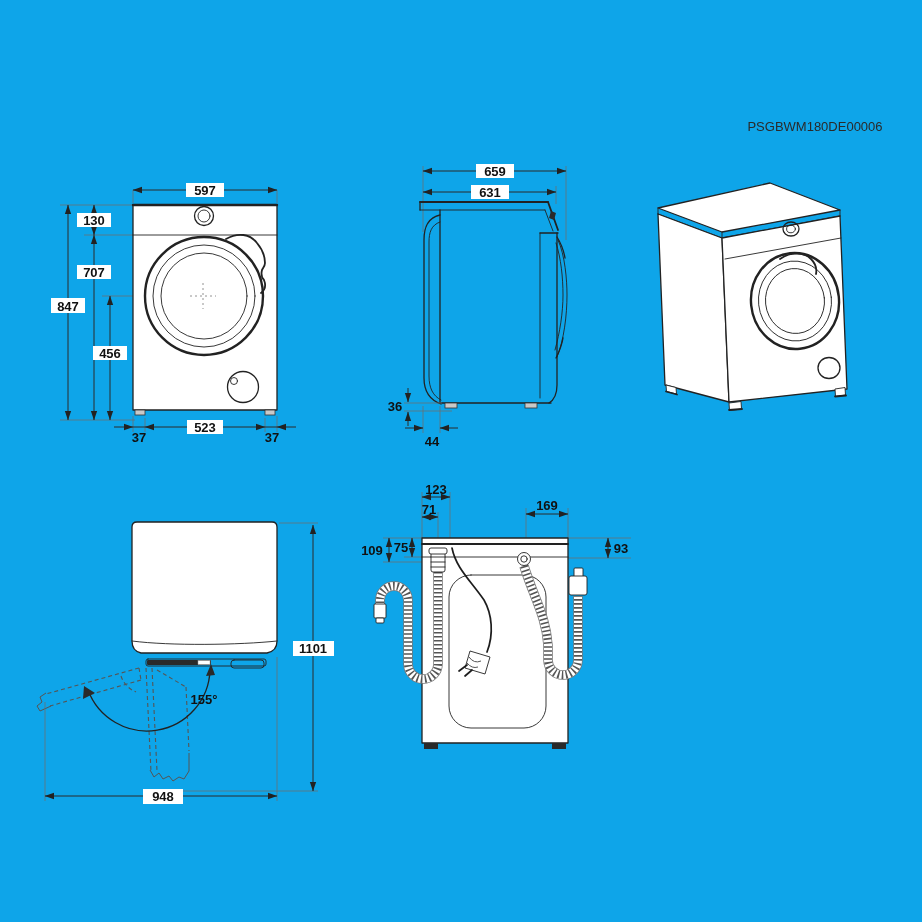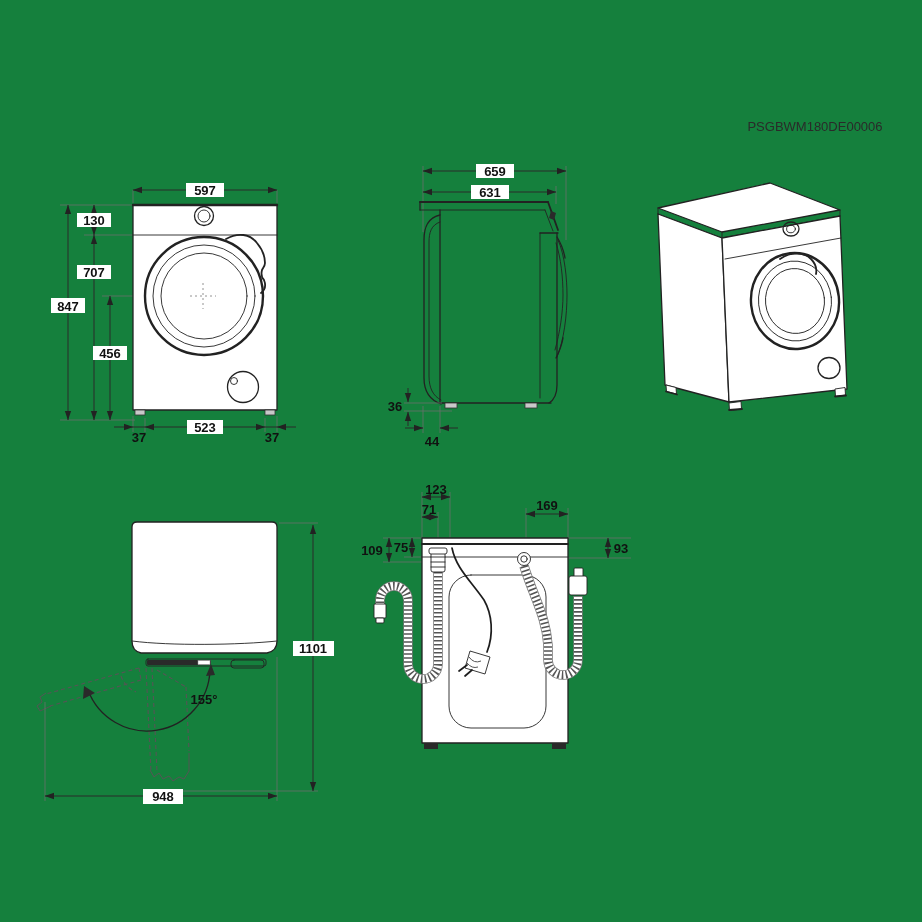--- a/index.html
+++ b/index.html
@@ -1,16 +1,16 @@
 <!DOCTYPE html>
 <html><head>
 <meta charset="utf-8">
 <style>
   html,body{margin:0;padding:0;background:#fff;}
-  .canvas{position:relative;width:922px;height:922px;background:#15803d;overflow:hidden;
+  .canvas{position:relative;width:922px;height:922px;background:#0ea5e9;overflow:hidden;
           font-family:"Liberation Sans",sans-serif;}
   svg{position:absolute;left:0;top:0;}
   
   .ol{stroke:#222;fill:none;stroke-width:1.3;stroke-linecap:round;stroke-linejoin:round;}
   .olf{stroke:#222;fill:#fff;stroke-width:1.3;stroke-linejoin:round;}
   .thick{stroke-width:2.4;}
   .med{stroke-width:1.8;}
   .thin{stroke-width:0.9;}
   .dark{fill:#2a2a2a;stroke:none;}
   .grayfill{fill:#c9c9c9;stroke:#333;stroke-width:0.8;}

